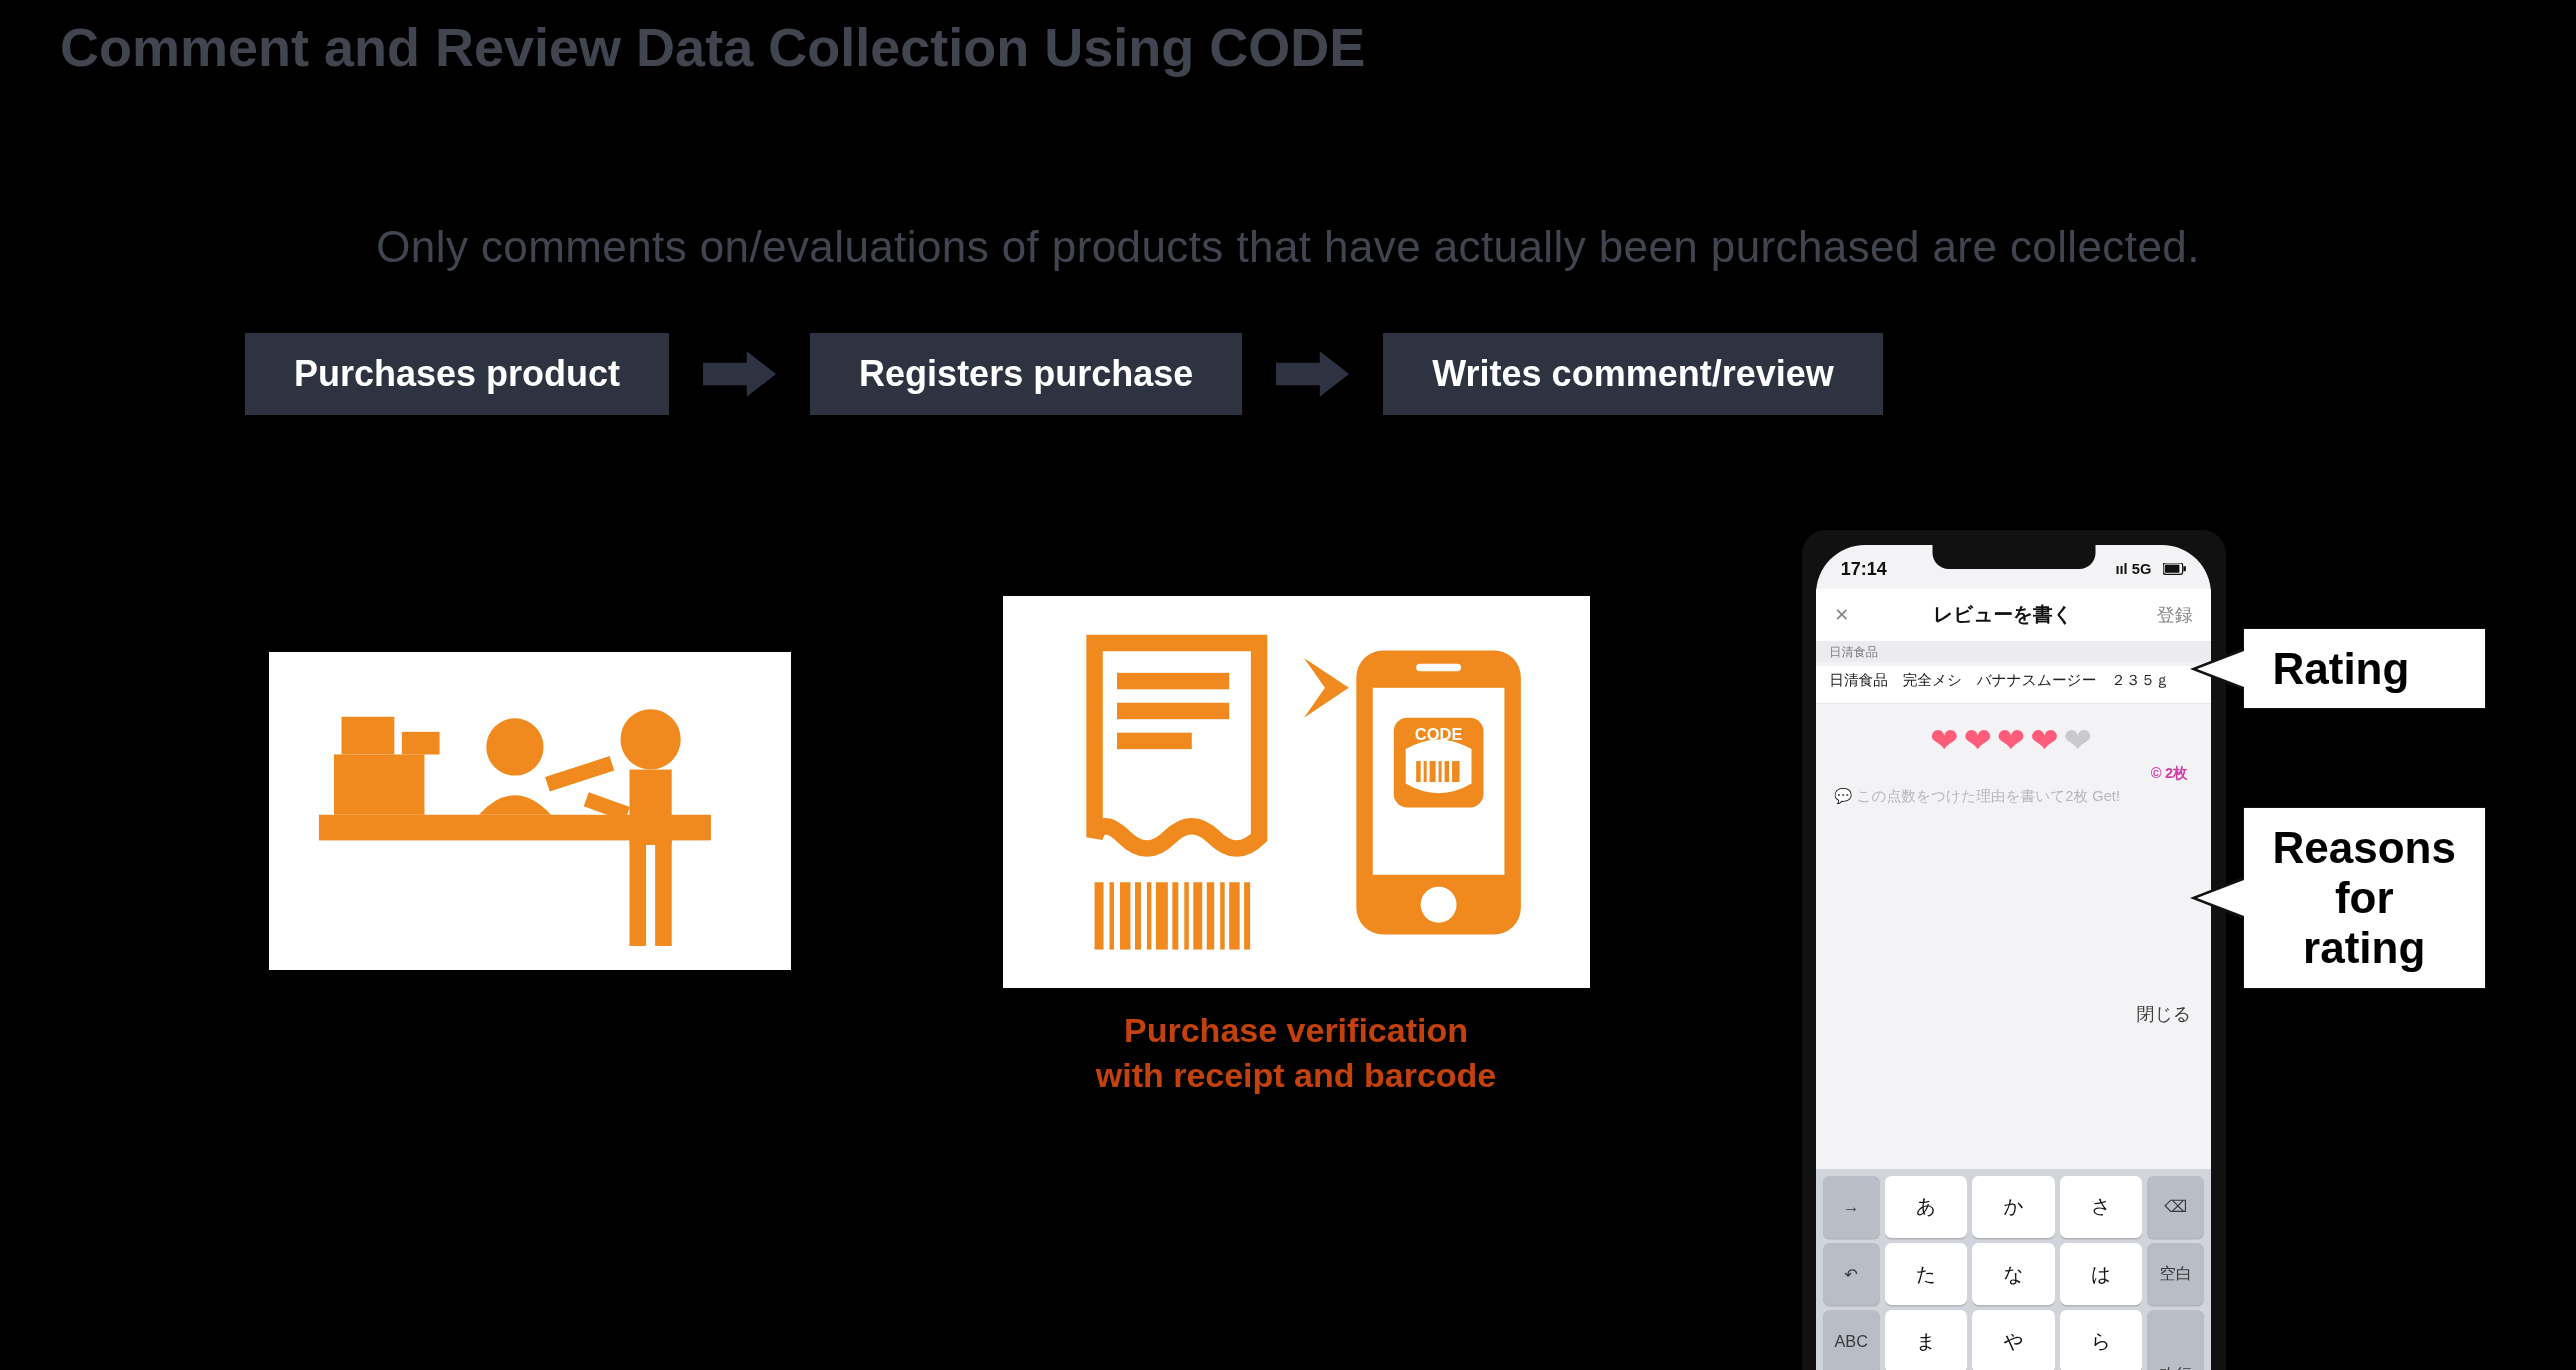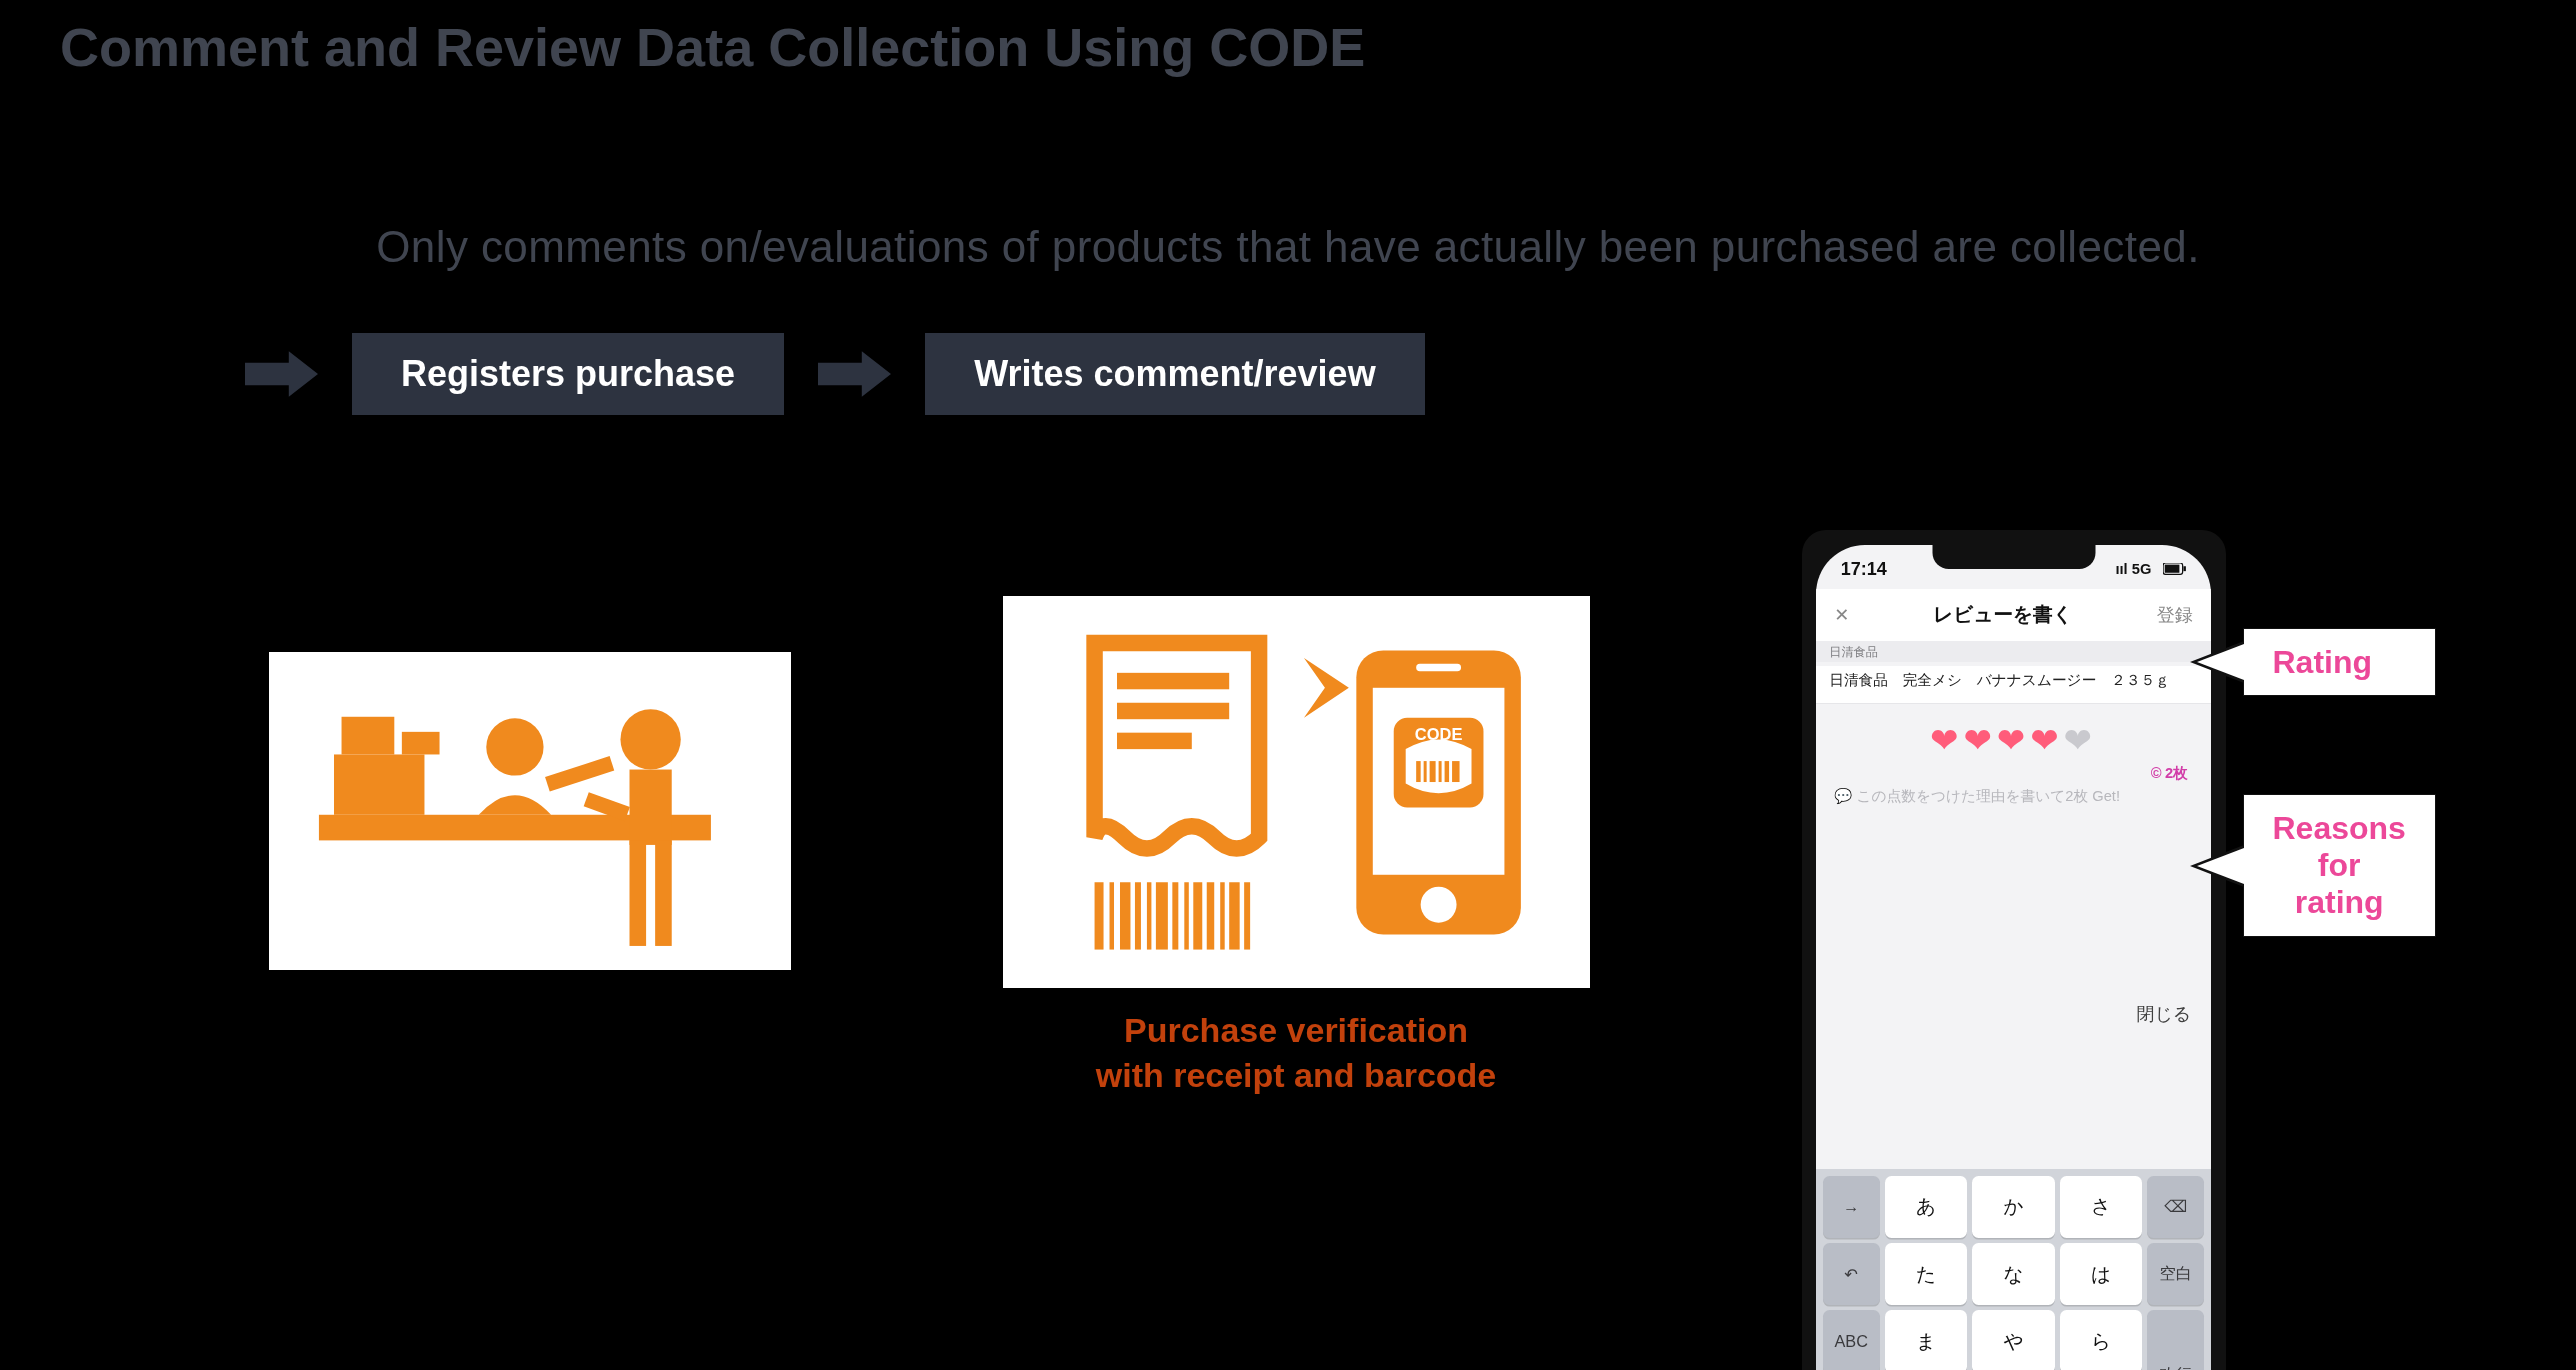--- a/index.html
+++ b/index.html
@@ -31,32 +31,33 @@
   .badge-row::before{content:"©";margin-right:3.3px}
   .placeholder{position:absolute;top:242px;left:18px;color:#b7b7bc;font-size:14.7px}
   .placeholder::before{content:"💬 ";}
   .close-kbd{position:absolute;right:19.6px;top:457px;color:#404040;font-size:18px}
   .kbd{position:absolute;left:0;right:0;bottom:0;height:326px;background:#d1d4da;display:flex;flex-direction:column}
   .kbd-grid{flex:1;display:grid;grid-template-columns:57px 1fr 1fr 1fr 57px;grid-template-rows:repeat(4,1fr);gap:4.9px;padding:6.5px}
   .kbd-grid div{background:#fff;border-radius:6.5px;display:flex;align-items:center;justify-content:center;font-size:19.6px;color:#111;box-shadow:0 1.6px 0 rgba(0,0,0,.15)}
   .kbd-grid .fn{background:#b9bdc6;color:#3a3a3d;font-size:16.3px}
   .kbd-bottom{height:49px;display:flex;align-items:center;justify-content:space-between;padding:0 29px;color:#555}
   .callouts{position:absolute;left:441px;top:98px;display:flex;flex-direction:column;gap:98px}
-  .callout{position:relative;background:#fff;border:1.6px solid #111;padding:14.7px 29px;font-size:32px;font-weight:700;color:#ec4899;white-space:nowrap;box-shadow:4.9px 4.9px 0 rgba(0,0,0,.4)}
+  .callout{position:relative;background:#fff;border:1.6px solid #111;padding:14.7px 29px;font-size:44px;font-weight:700;color:#000000;white-space:nowrap;box-shadow:4.9px 4.9px 0 rgba(0,0,0,.4)}
   .callout::before{content:"";position:absolute;left:-54px;top:50%;transform:translateY(-50%);border-style:solid;border-width:21px 54px 21px 0;border-color:transparent #111 transparent transparent}
   .callout::after{content:"";position:absolute;left:-47px;top:50%;transform:translateY(-50%);border-style:solid;border-width:18px 47px 18px 0;border-color:transparent #fff transparent transparent}
 </style>
 </head>
 <body>
 
 <div class="slide">
   <div class="title">Comment and Review Data Collection Using CODE</div>
   <div class="subtitle">Only comments on/evaluations of products that have actually been purchased are collected.</div>
 
   <div class="steps">
+    <div class="step">Purchases product</div>
     <span class="arrow">
       <svg width="73" height="46" viewBox="0 0 90 56">
           <polygon points="0,14 54,14 54,0 90,28 54,56 54,42 0,42" fill="#2d3340"></polygon>
         </svg>
     </span>
     <div class="step">Registers purchase</div>
     <span class="arrow">
       <svg width="73" height="46" viewBox="0 0 90 56">
           <polygon points="0,14 54,14 54,0 90,28 54,56 54,42 0,42" fill="#2d3340"></polygon>
         </svg>

